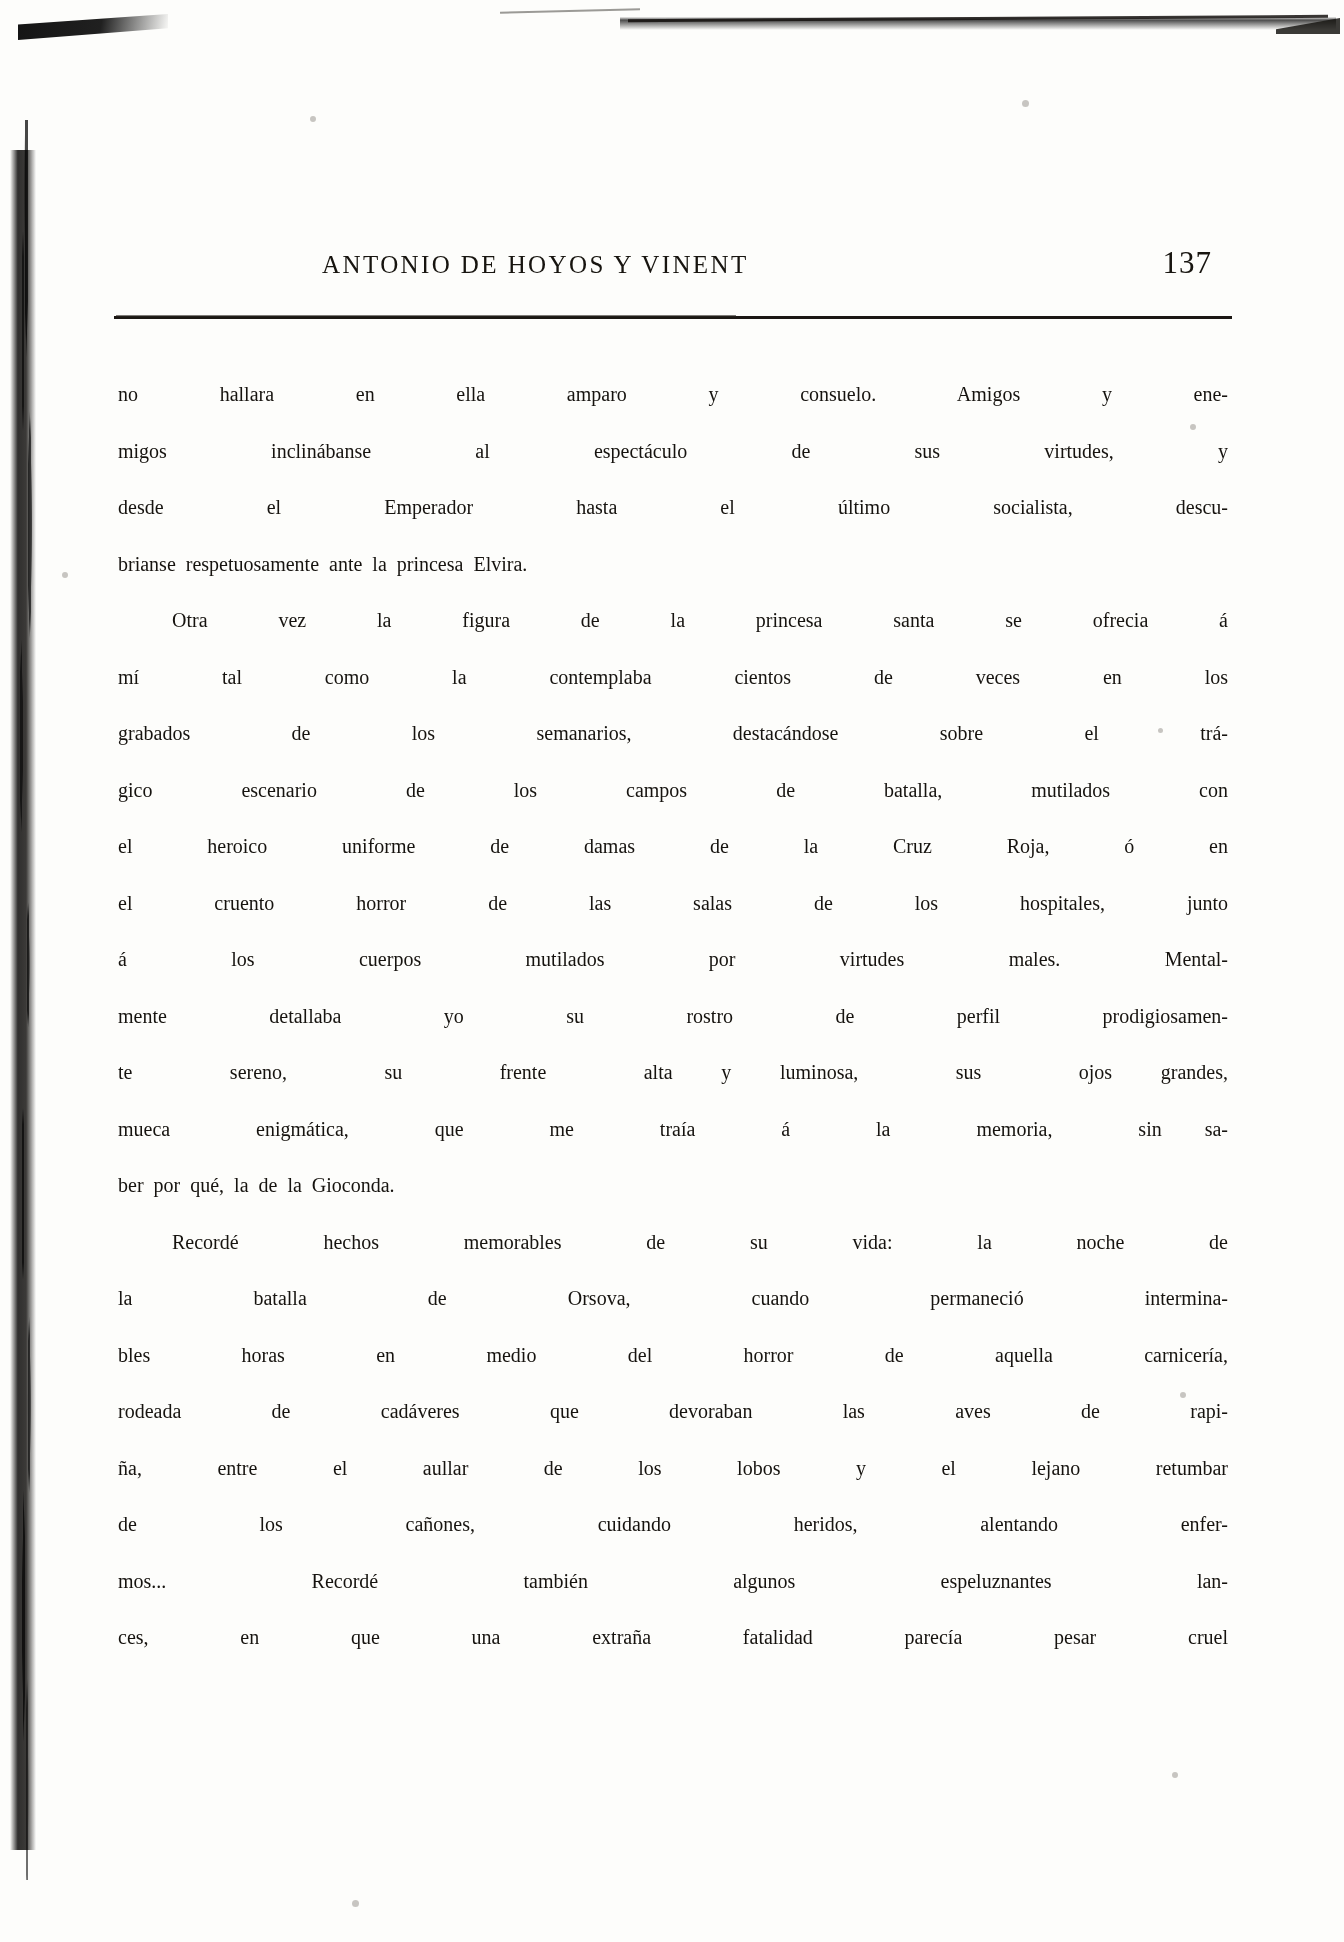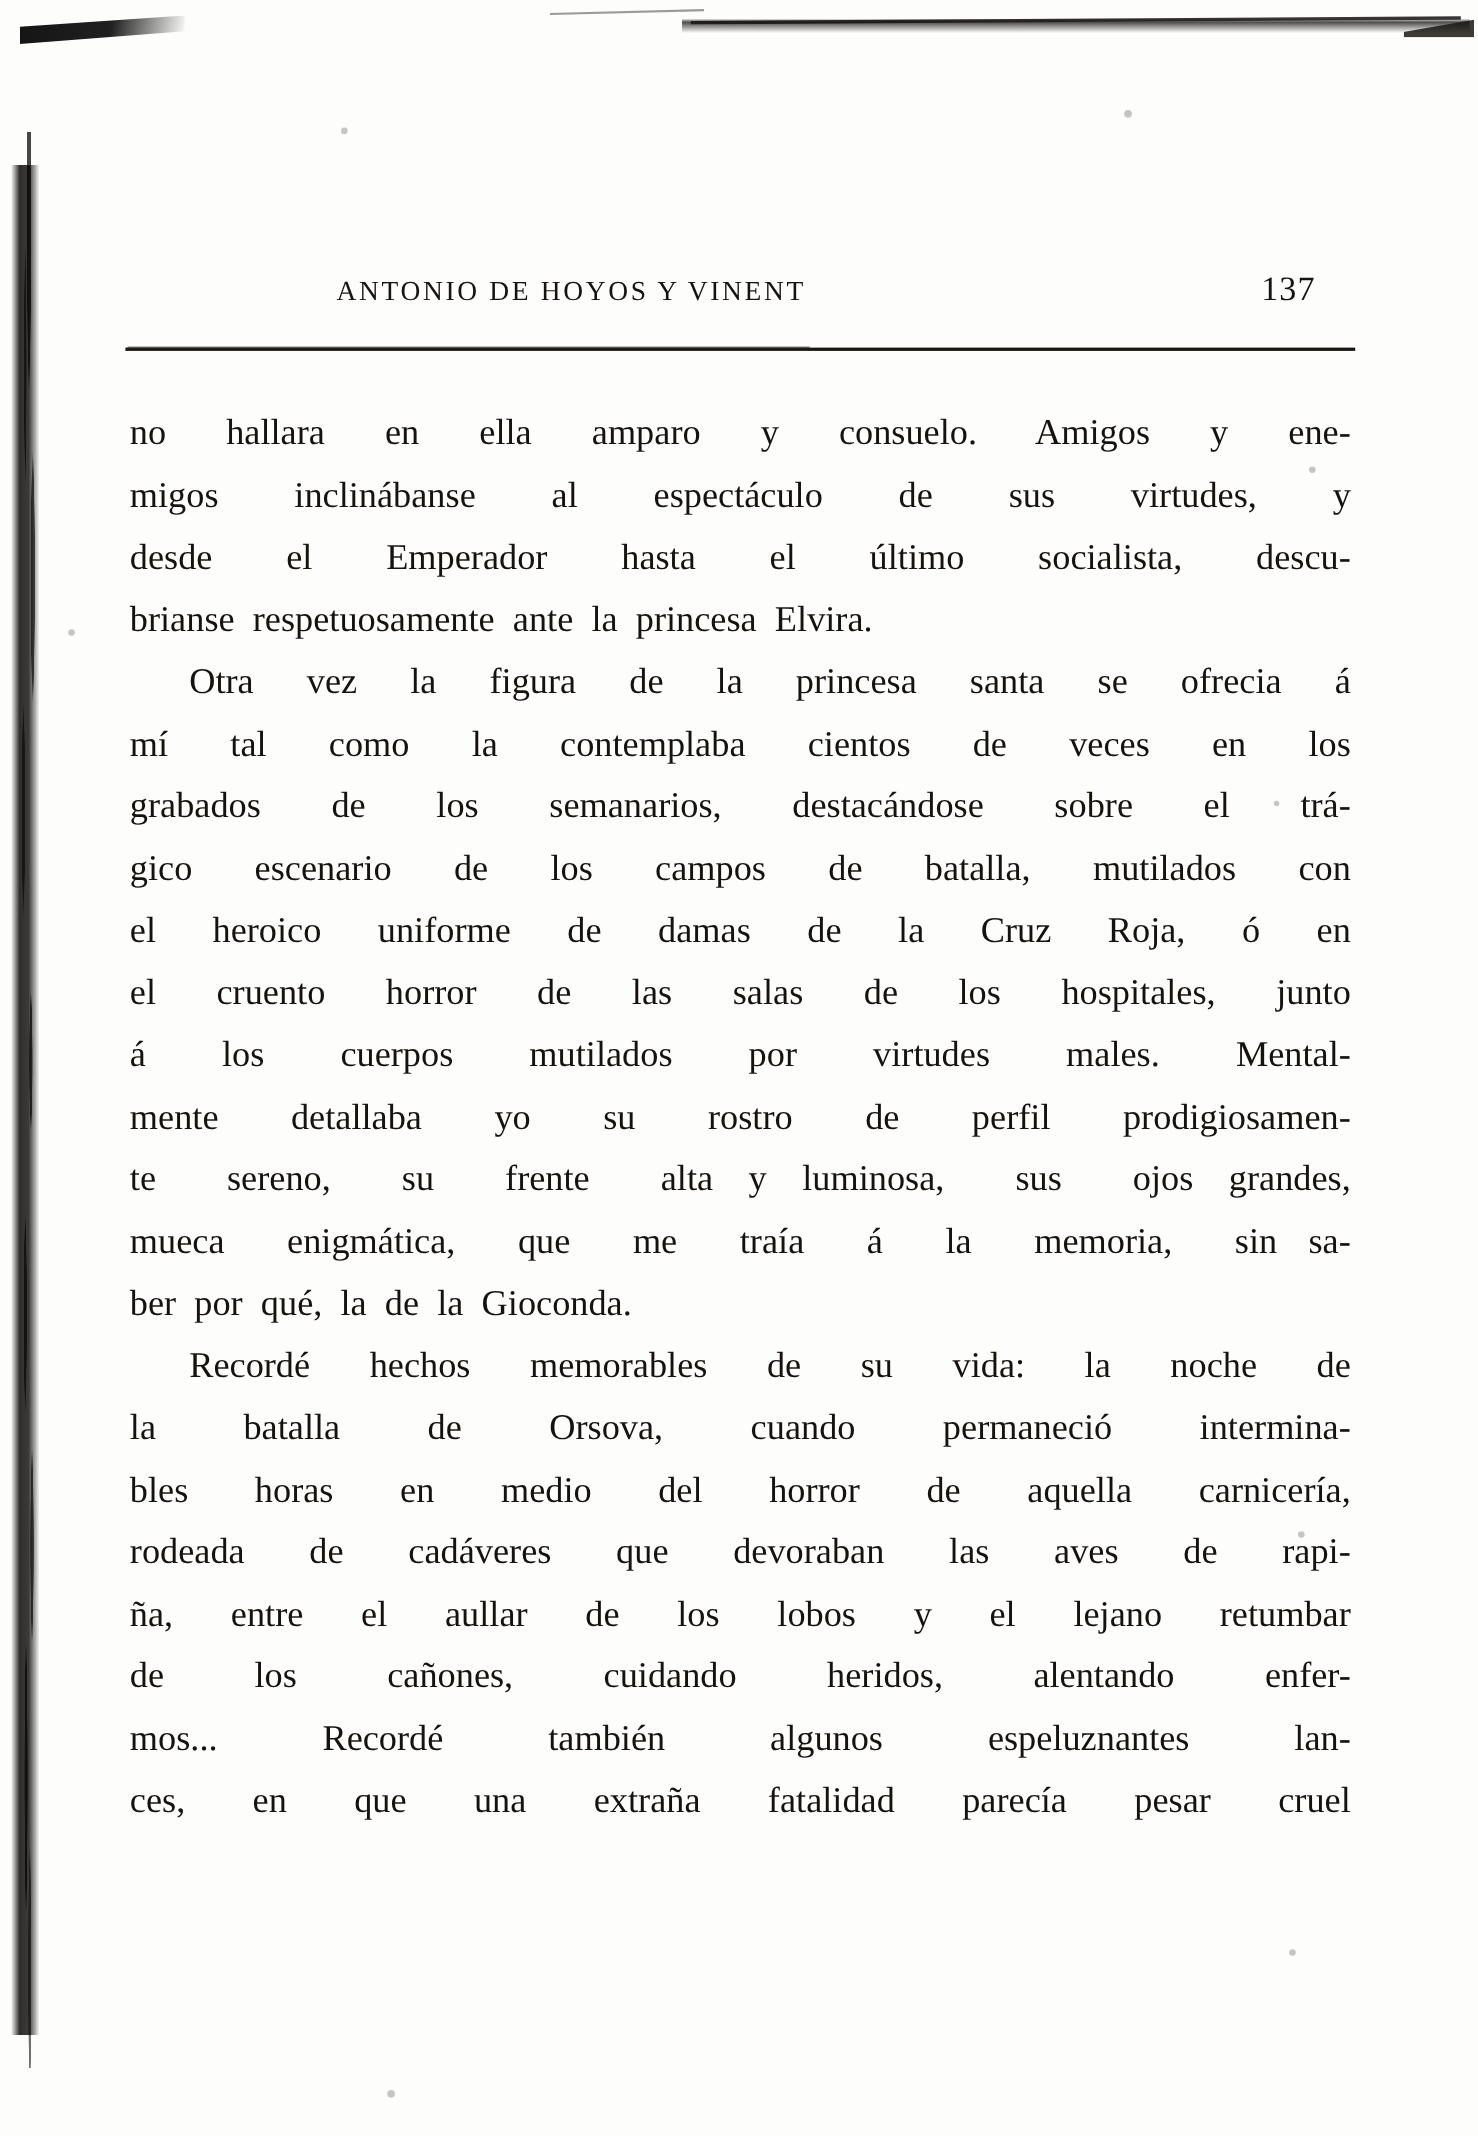--- a/index.html
+++ b/index.html
@@ -98,21 +98,21 @@
   .speck {
     position: absolute;
     background: #9a9792;
     border-radius: 50%;
     opacity: .55;
   }
 
   
   .running-head {
     position: absolute;
-    left: 106px;
+    left: 122px;
     top: 245px;
     width: 1110px;
     display: flex;
     align-items: baseline;
     justify-content: space-between;
   }
   .running-title {
     font-variant: small-caps;
     letter-spacing: 2.4px;
     font-size: 25px;
@@ -146,21 +146,21 @@
 
   
   .body {
     position: absolute;
     left: 118px;
     top: 366px;
     width: 1110px;
   }
   .para {
     margin: 0 0 0 0;
-    font-size: 33px;
+    font-size: 20px;
     line-height: 56.5px;
     color: #16130f;
     text-align: justify;
   }
   .para .line {
     display: block;
     white-space: pre;
     text-align: justify;
   }
   .line.j {

